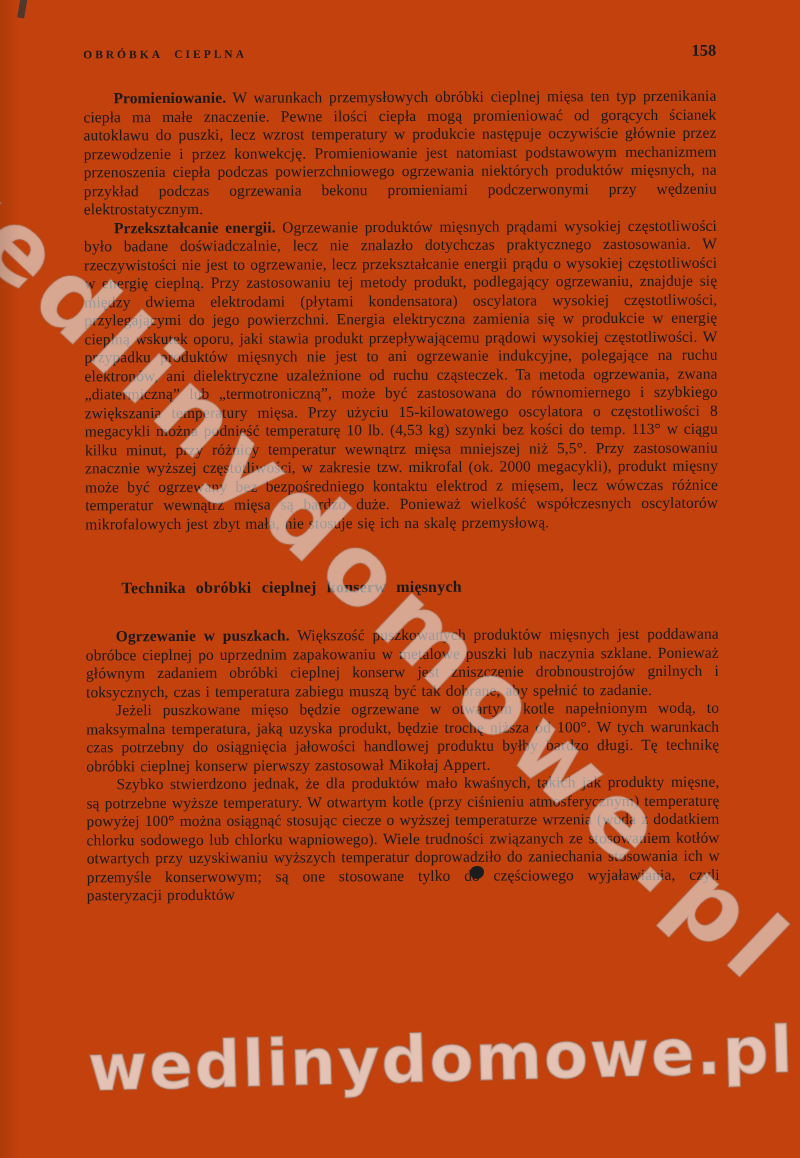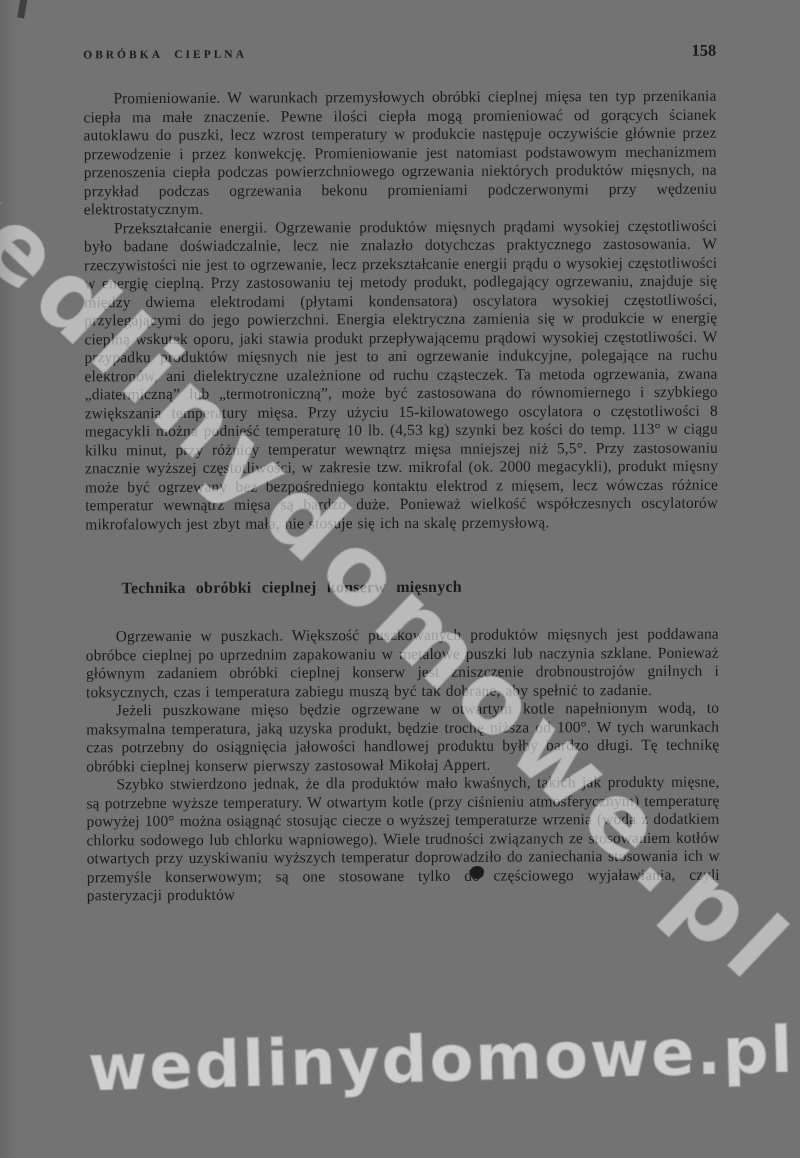--- a/index.html
+++ b/index.html
@@ -6,21 +6,21 @@
   html, body {
     margin: 0;
     padding: 0;
     background: #fdfdfb;
   }
   .page {
     position: relative;
     width: 800px;
     height: 1158px;
     margin: 0 auto;
-    background: #737373;
+    background: #c2410c;
     overflow: hidden;
     font-family: "Liberation Serif", "DejaVu Serif", serif;
     color: #1a1a1a;
   }
   .edge-shade {
     position: absolute;
     left: 0; top: 0; bottom: 0;
     width: 20px;
     background: linear-gradient(to right, rgba(0,0,0,0.10), rgba(0,0,0,0));
     z-index: 4;
@@ -62,21 +62,21 @@
   p.body-par {
     margin: 0;
     font-size: 15.5px;
     line-height: 18.5px;
     text-align: justify;
     text-indent: 30px;
     letter-spacing: 0.1px;
     word-spacing: 1px;
   }
   p.body-par b.lead {
-    font-weight: normal;
+    font-weight: bold;
   }
   h2.section-heading {
     margin: 46px 0 30px 36px;
     font-size: 16px;
     font-weight: bold;
     word-spacing: 6px;
     letter-spacing: 0.2px;
   }
   .ink-blot {
     position: absolute;

